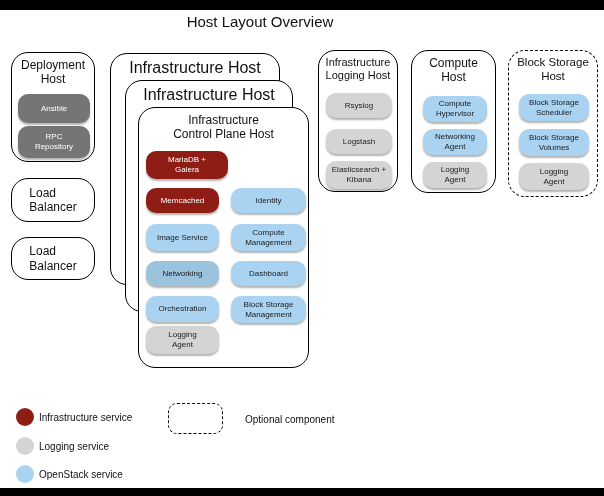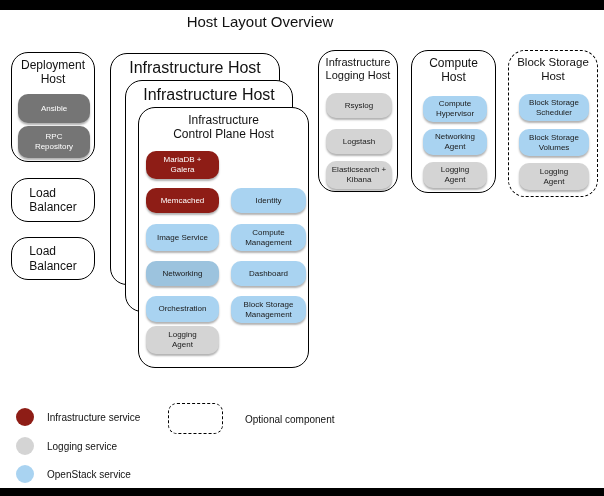--- a/index.html
+++ b/index.html
@@ -32,21 +32,21 @@
     font-size:8px;line-height:1.25;text-align:center;white-space:pre-line;
     box-shadow:0 2px 2px rgba(0,0,0,0.30);box-sizing:border-box;padding:1px 2px;
   }
   .c-red{background:#8e1d16;color:#fff;}
   .c-blue{background:#a9d3f1;color:#1a1a1a;}
   .c-blue2{background:#9cc3de;color:#1a1a1a;}
   .c-gray{background:#d4d4d4;color:#1a1a1a;}
   .c-dgray{background:#757575;color:#fff;}
   .legend-row{position:absolute;display:flex;align-items:center;height:18px;}
   .legend-swatch{width:18px;height:18px;border-radius:50%;flex:0 0 auto;}
-  .legend-label{margin-left:13px;font-size:10px;color:#111;white-space:nowrap;}
+  .legend-label{margin-left:5px;font-size:10px;color:#111;white-space:nowrap;}
   .optional-box{
     position:absolute;border:1.6px dashed #000;border-radius:9px;background:#fff;
     box-sizing:border-box;
   }
 </style>
 </head>
 <body>
 
 <div id="canvas">
   <div id="top-bar" class="bar"></div>
@@ -75,21 +75,21 @@
     <div class="host-title">Infrastructure Host</div>
   </div>
   <div class="host" style="left:125px;top:80px;width:168px;height:232px;">
     <div class="host-title">Infrastructure Host</div>
   </div>
 
   <div class="host" style="left:138px;top:107px;width:171px;height:261px;">
     <div class="host-title" style="font-size:12px;">Infrastructure
 Control Plane Host</div>
 
-    <div class="chip c-red" style="left:7px;top:43px;width:73px;height:28px;">MariaDB +
+    <div class="chip c-red" style="left:7px;top:43px;width:82px;height:28px;">MariaDB +
 Galera</div>
     <div class="chip c-red" style="left:7px;top:80px;width:73px;height:25px;">Memcached</div>
     <div class="chip c-blue" style="left:7px;top:116px;width:73px;height:27px;">Image Service</div>
     <div class="chip c-blue2" style="left:7px;top:153px;width:73px;height:25px;">Networking</div>
     <div class="chip c-blue" style="left:7px;top:188px;width:73px;height:26px;">Orchestration</div>
     <div class="chip c-gray" style="left:7px;top:218px;width:73px;height:28px;">Logging
 Agent</div>
 
     <div class="chip c-blue" style="left:92px;top:80px;width:75px;height:25px;">Identity</div>
     <div class="chip c-blue" style="left:92px;top:116px;width:75px;height:27px;">Compute

